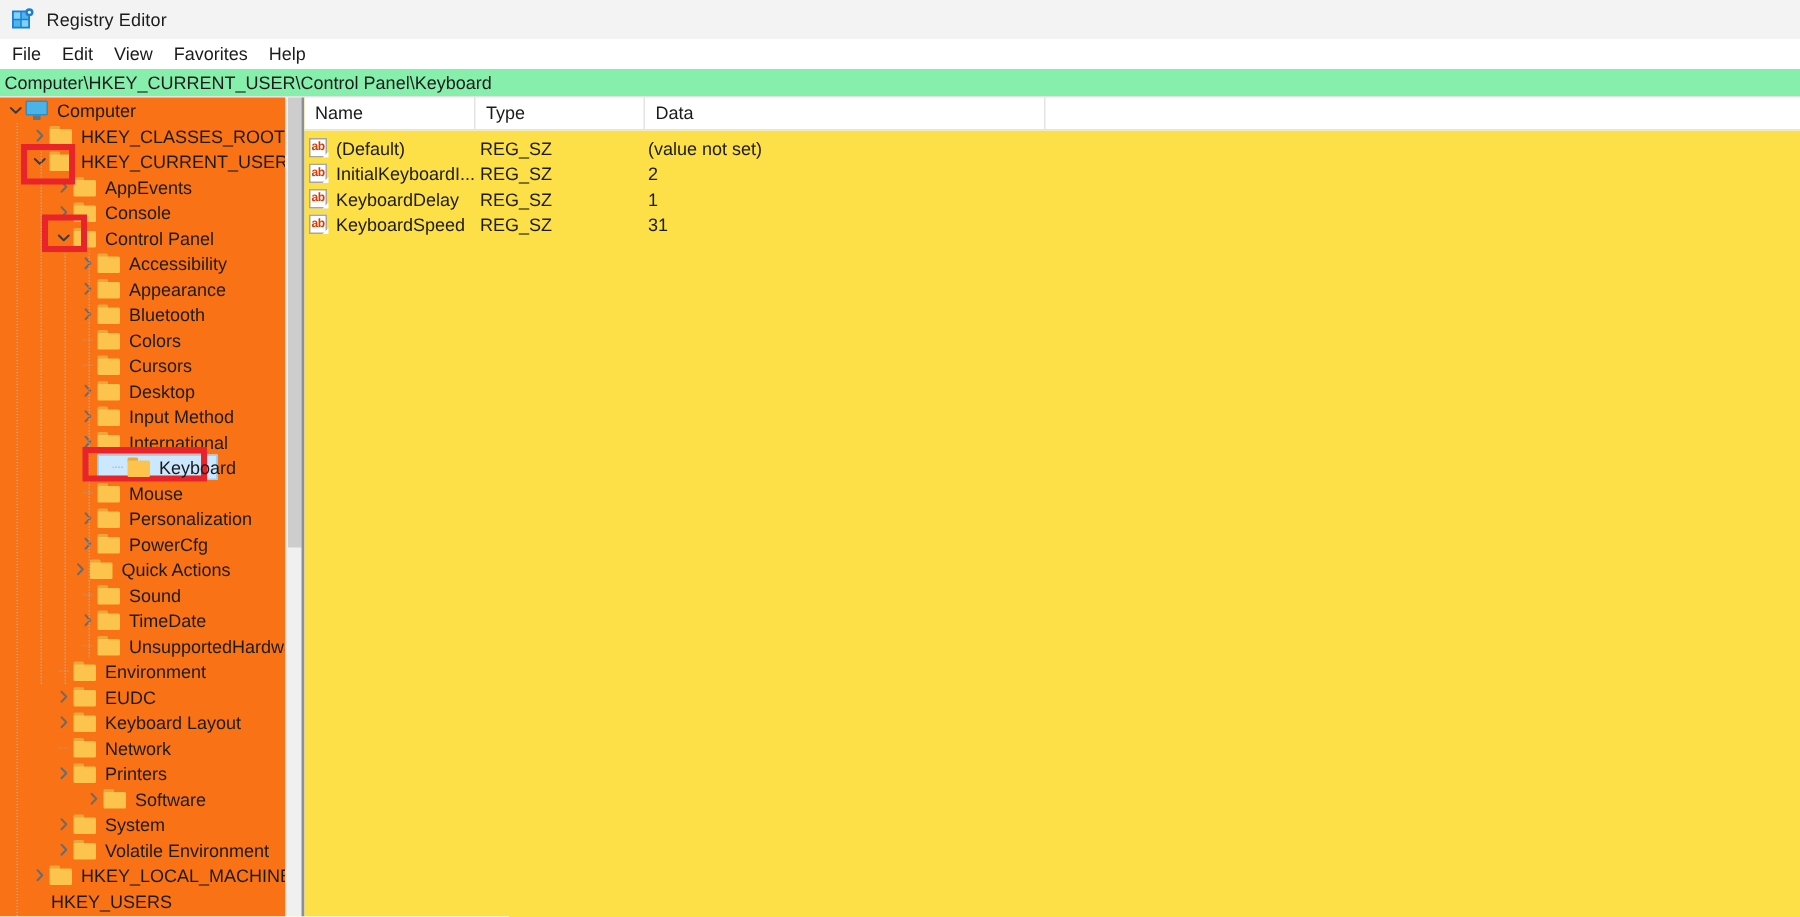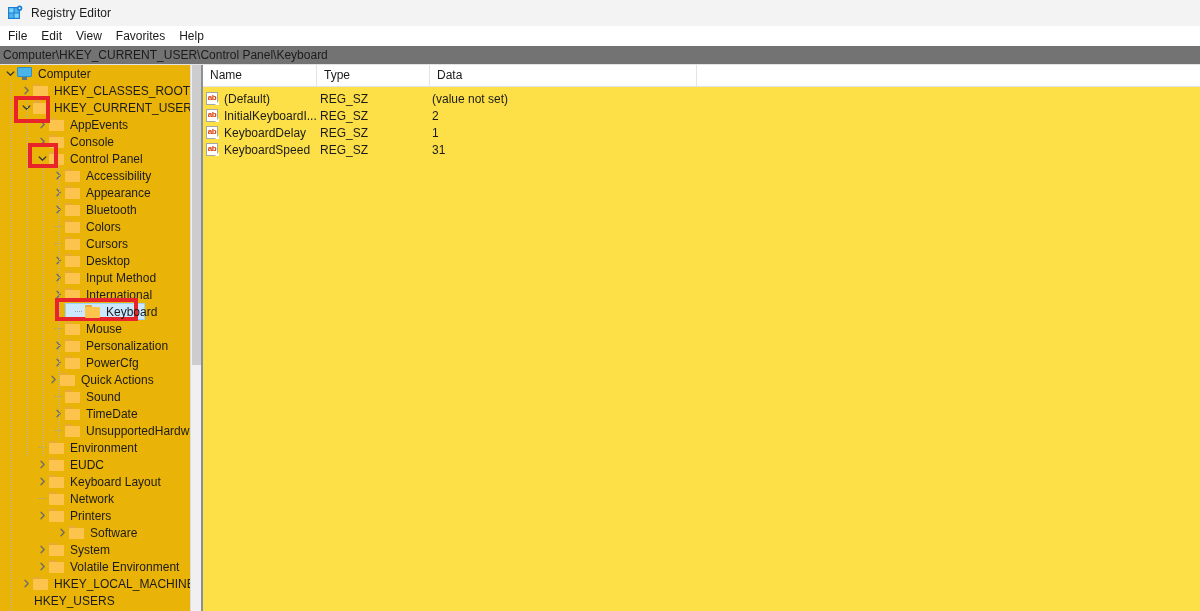--- a/index.html
+++ b/index.html
@@ -33,35 +33,35 @@
   }
   .menu-item {
     font-size: 12px; color: #1b1b1b; padding: 2px 7px; cursor: default;
     line-height: 14px;
   }
   .menu-item:first-child { margin-left: 1px; }
 
   
   .addressbar {
     position: absolute; left: 0; top: 46px; width: 1200px; height: 18px;
-    background: #737373; display: flex; align-items: center;
+    background: #86efac; display: flex; align-items: center;
     border-bottom: 1px solid #e3e3e3;
   }
   .address-text { font-size: 12px; color: #1b1b1b; padding-left: 3px; }
 
   
   .panes {
     position: absolute; left: 0; top: 65px; width: 1200px; height: 546px;
     background: #ffffff;
   }
 
   
   .treepane {
     position: absolute; left: 0; top: 0; width: 190px; height: 546px;
-    background: #eab308; overflow: hidden;
+    background: #f97316; overflow: hidden;
   }
   .tree-scroll {
     position: absolute; left: 190px; top: 0; width: 11px; height: 546px;
     background: #f0f0f0; border-left: 1px solid #dcdcdc;
   }
   .tree-scroll-thumb {
     position: absolute; left: 1px; top: 0px; width: 9px; height: 300px;
     background: #cdcdcd;
   }
   .pane-divider {

